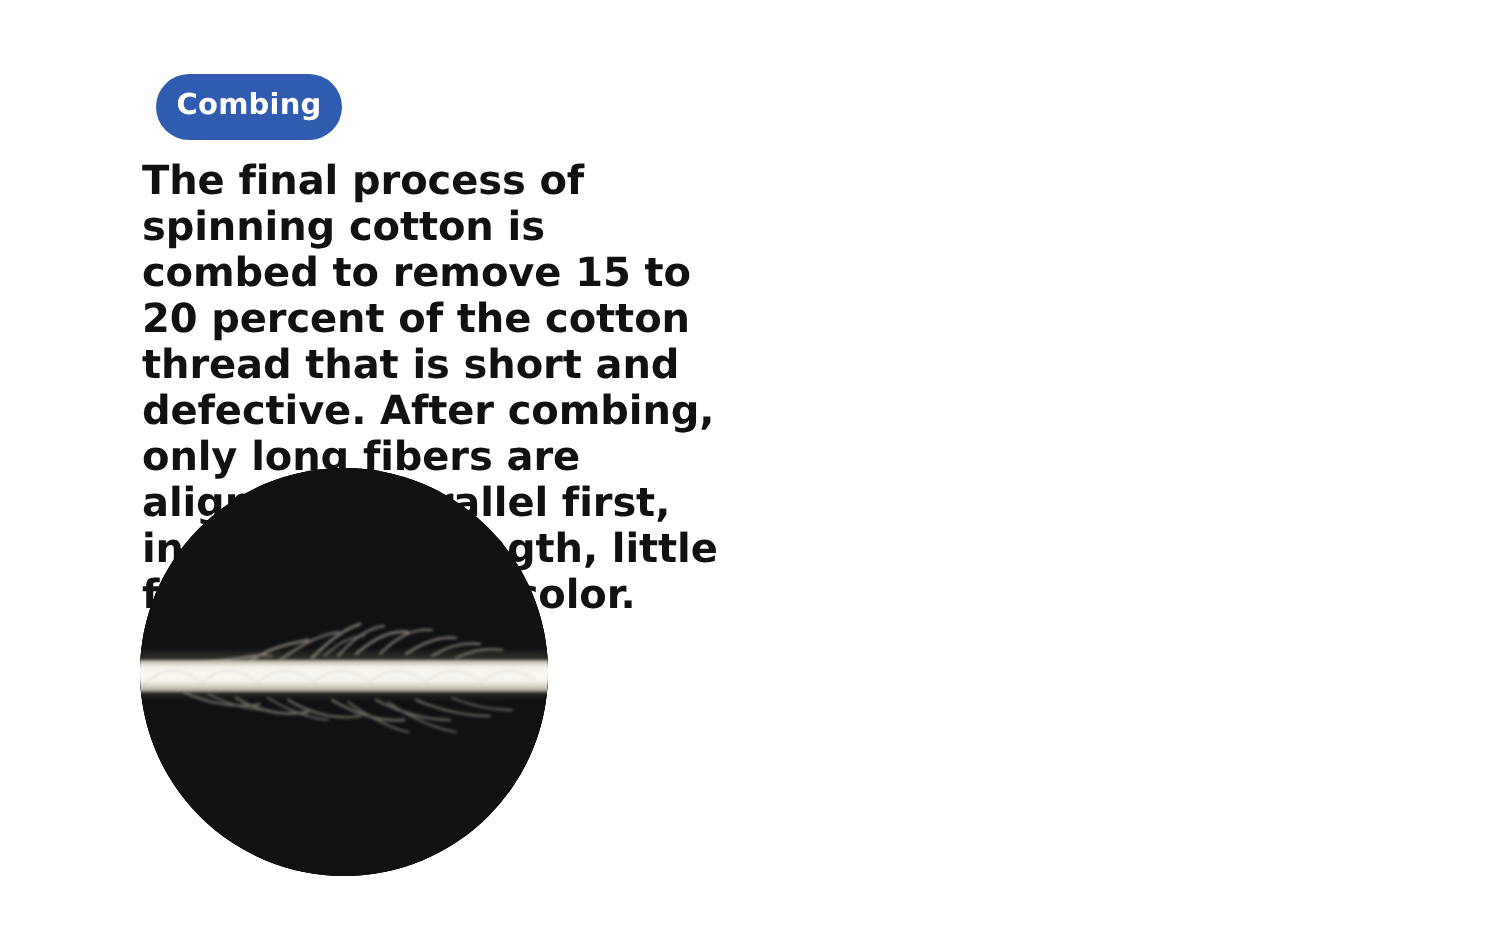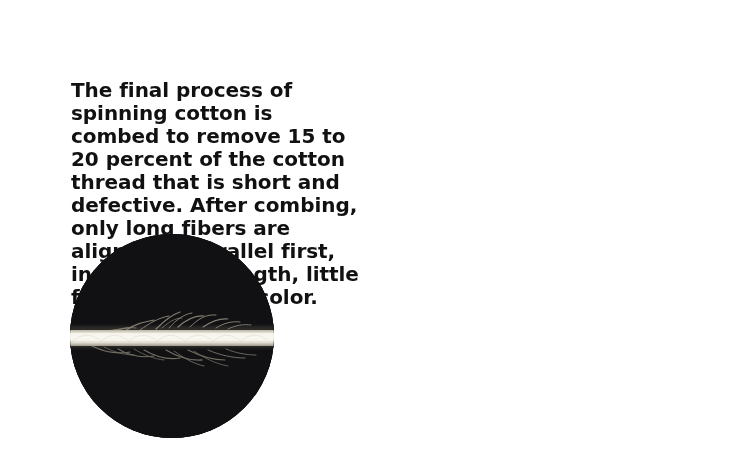--- a/index.html
+++ b/index.html
@@ -90,20 +90,23 @@
     height: 100%;
   }
 </style>
 </head>
 <body style="background: rgb(255, 255, 255);">
 
 <div class="page">
 
   <div class="column">
 
+    <div class="badge badge-left" style="background: rgb(47, 92, 174); color: rgb(255, 255, 255);">
+      <span class="badge-line">Combing</span>
+    </div>
 
     <div class="para para-left" style="color: rgb(17, 17, 17);">The final process of spinning cotton is combed to remove 15 to 20 percent of the cotton thread that is short and defective. After combing, only long fibers are aligned in parallel first, increasing strength, little fleece and good color.</div>
 
     <div class="photo photo-left" style="background: rgb(13, 13, 15);">
       <svg viewBox="0 0 204 204" preserveAspectRatio="none">
         <defs>
           <linearGradient id="coreL" x1="0" y1="0" x2="0" y2="1">
             <stop offset="0%" stop-color="#b9b4a4"></stop>
             <stop offset="22%" stop-color="#efece2"></stop>
             <stop offset="50%" stop-color="#f7f5ee"></stop>

